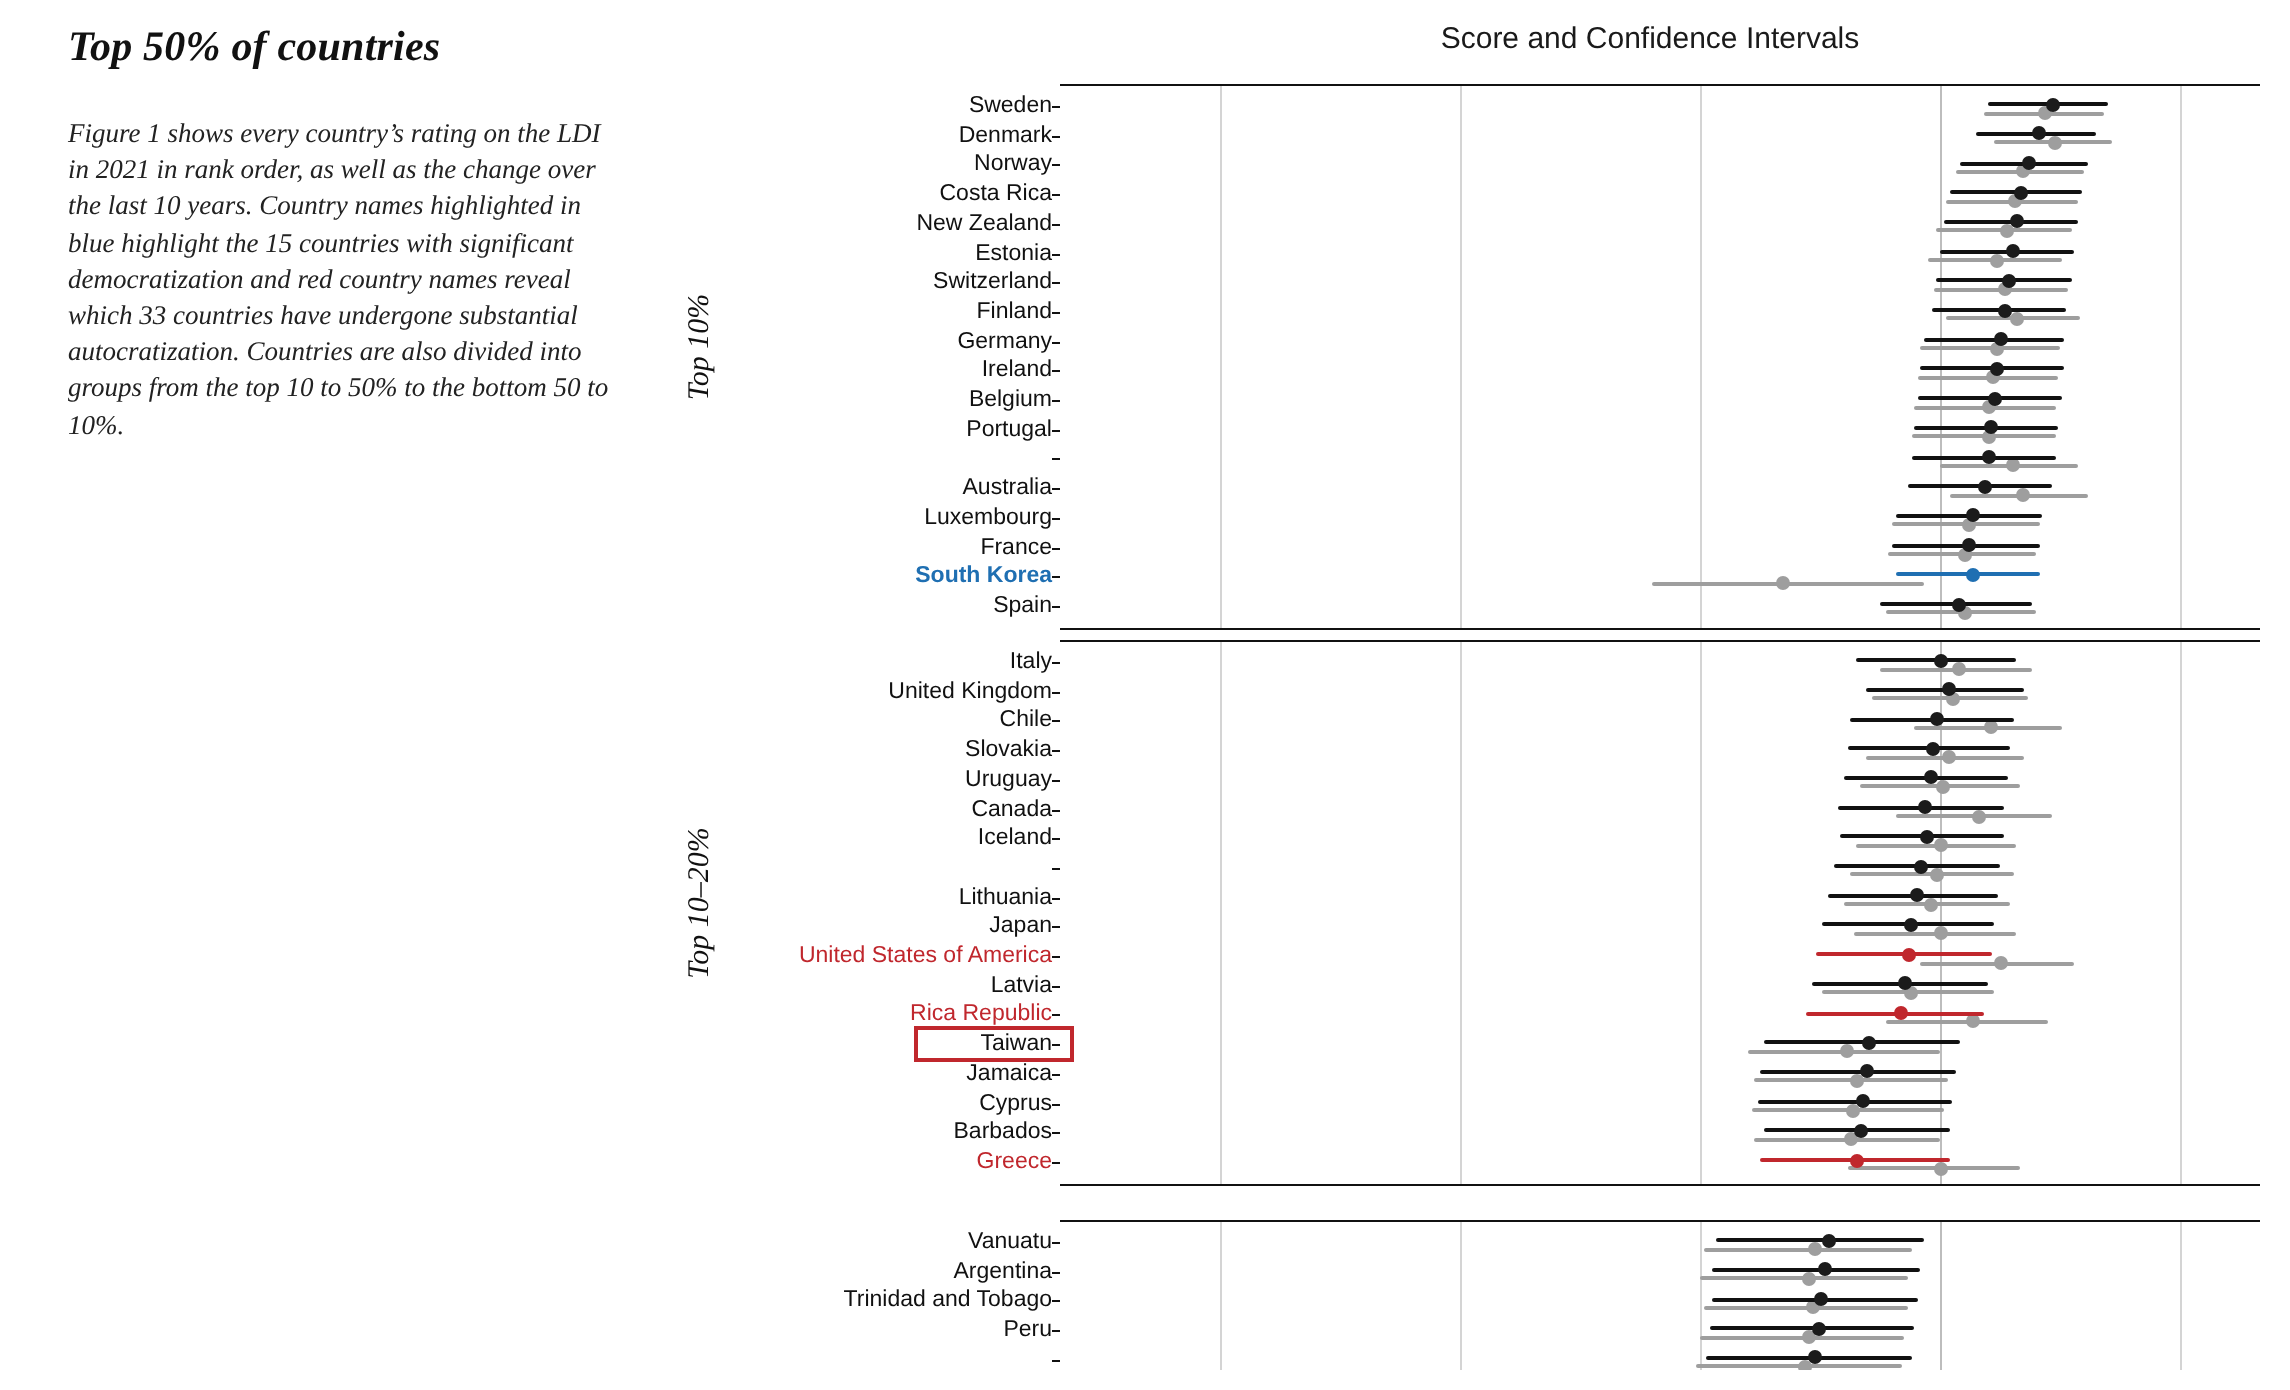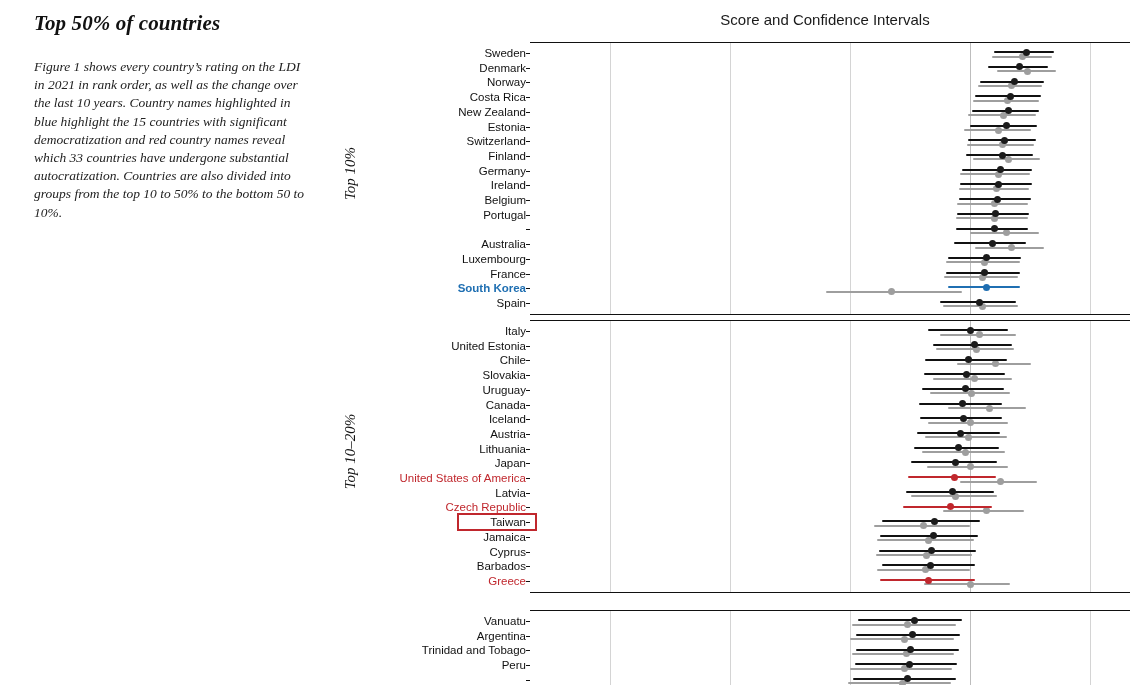--- a/index.html
+++ b/index.html
@@ -315,43 +315,42 @@
           <div class="ci past" style="left: 412.8px; width: 75.2px; top: 8.6px;"></div>
           <div class="dot past" style="left: 448.5px; top: 6.1px;"></div>
           <div class="ci now" style="left: 409.6px; width: 76.8px; top: 4.2px;"></div>
           <div class="dot now" style="left: 446.1px; top: 1.7px;"></div>
         </div>
       </div>
     </div>
     <div class="group-label" style="left: 0px; width: 264.6px; top: 123.3px; margin-left: -122.3px;">Top 10%</div>
     <div class="country-label" style="top: 282px;">Italy</div>
     <div class="tickmark" style="top: 289px;"></div>
-    <div class="country-label" style="top: 296.7px;">United Estonia</div>
+    <div class="country-label" style="top: 296.7px;">United Kingdom</div>
     <div class="tickmark" style="top: 303.7px;"></div>
     <div class="country-label" style="top: 311.4px;">Chile</div>
     <div class="tickmark" style="top: 318.4px;"></div>
     <div class="country-label" style="top: 326.1px;">Slovakia</div>
     <div class="tickmark" style="top: 333.1px;"></div>
     <div class="country-label" style="top: 340.8px;">Uruguay</div>
     <div class="tickmark" style="top: 347.8px;"></div>
     <div class="country-label" style="top: 355.5px;">Canada</div>
     <div class="tickmark" style="top: 362.5px;"></div>
     <div class="country-label" style="top: 370.2px;">Iceland</div>
     <div class="tickmark" style="top: 377.2px;"></div>
-    <div class="country-label" style="top: 384.9px;">Austria</div>
     <div class="tickmark" style="top: 391.9px;"></div>
     <div class="country-label" style="top: 399.6px;">Lithuania</div>
     <div class="tickmark" style="top: 406.6px;"></div>
     <div class="country-label" style="top: 414.3px;">Japan</div>
     <div class="tickmark" style="top: 421.3px;"></div>
     <div class="country-label aut" style="top: 429px;">United States of America</div>
     <div class="tickmark" style="top: 436px;"></div>
     <div class="country-label" style="top: 443.7px;">Latvia</div>
     <div class="tickmark" style="top: 450.7px;"></div>
-    <div class="country-label aut" style="top: 458.4px;">Czech Republic</div>
+    <div class="country-label aut" style="top: 458.4px;">Rica Republic</div>
     <div class="tickmark" style="top: 465.4px;"></div>
     <div class="country-label" style="top: 473.1px;">Taiwan</div>
     <div class="tickmark" style="top: 480.1px;"></div>
     <div class="country-label" style="top: 487.8px;">Jamaica</div>
     <div class="tickmark" style="top: 494.8px;"></div>
     <div class="country-label" style="top: 502.5px;">Cyprus</div>
     <div class="tickmark" style="top: 509.5px;"></div>
     <div class="country-label" style="top: 517.2px;">Barbados</div>
     <div class="tickmark" style="top: 524.2px;"></div>
     <div class="country-label aut" style="top: 531.9px;">Greece</div>

